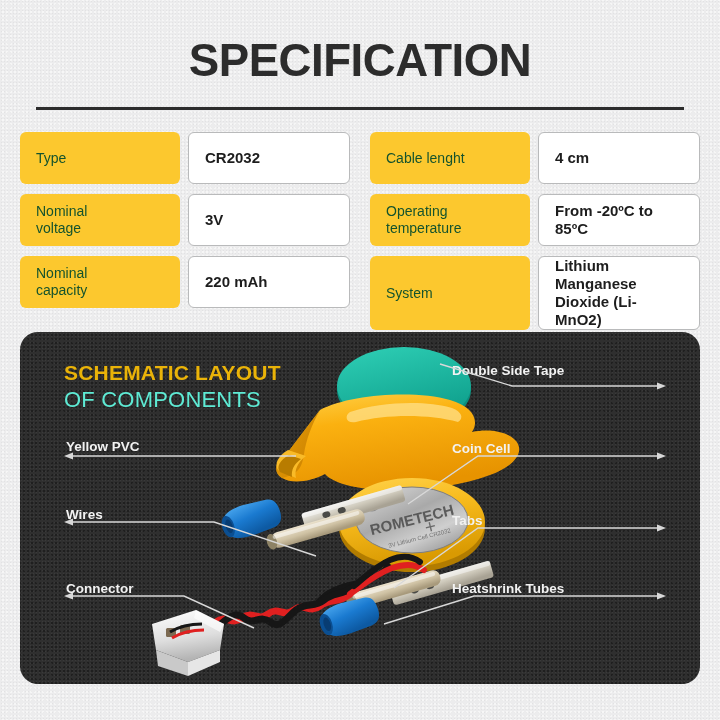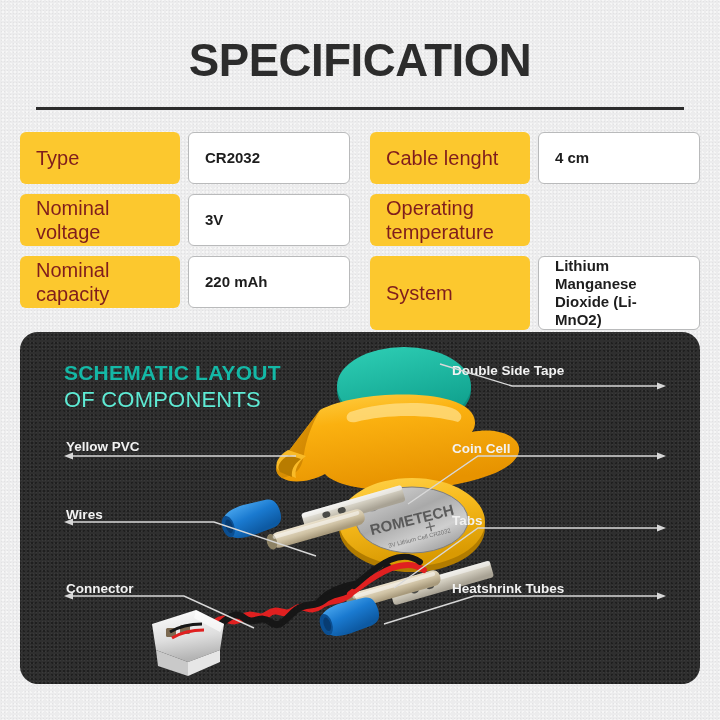--- a/index.html
+++ b/index.html
@@ -60,22 +60,22 @@
     display: grid;
     grid-template-columns: 160px 1fr;
     column-gap: 8px;
     height: 52px;
   }
   .cell-label {
     background: #fcc82e;
     border-radius: 6px;
     display: flex; align-items: center;
     padding: 0 16px;
-    font-size: 20px;
-    color: #7f1d1d;
+    font-size: 14px;
+    color: #14532d;
     line-height: 1.2;
   }
   .cell-value {
     background: #ffffff;
     border: 1px solid #b9babb;
     border-radius: 6px;
     display: flex; align-items: center;
     padding: 0 16px;
     font-size: 15px;
     font-weight: bold;
@@ -98,21 +98,21 @@
     background-image:
       radial-gradient(rgba(255,255,255,.055) 1px, transparent 1px),
       radial-gradient(rgba(0,0,0,.35) 1px, transparent 1px);
     background-size: 3px 3px, 4px 4px;
     background-position: 0 0, 2px 1px;
     pointer-events:none;
   }
 
   .panel-heading { position: absolute; left: 44px; top: 28px; z-index: 6; }
   .panel-heading .l1 {
-    font-size: 21px; font-weight: bold; color: #14b8a6;
+    font-size: 21px; font-weight: bold; color: #eab308;
     letter-spacing: .2px; line-height: 1.25; text-align: right;
   }
   .panel-heading .l2 {
     font-size: 22px; font-weight: normal; color: #5eead4;
     letter-spacing: .2px; line-height: 1.25;
   }
 
   
   .callout { position: absolute; z-index: 7; }
   .callout .ctext {
@@ -151,20 +151,21 @@
       <div class="cell-value">4 cm</div>
     </div>
 
     <div class="spec-row">
       <div class="cell-label">Nominal<br>voltage</div>
       <div class="cell-value">3V</div>
     </div>
 
     <div class="spec-row">
       <div class="cell-label">Operating<br>temperature</div>
+      <div class="cell-value">From -20ºC to 85ºC</div>
     </div>
 
     <div class="spec-row">
       <div class="cell-label">Nominal<br>capacity</div>
       <div class="cell-value">220 mAh</div>
     </div>
 
     <div class="spec-row">
       <div class="cell-label">System</div>
       <div class="cell-value">Lithium Manganese Dioxide (Li-MnO2)</div>

